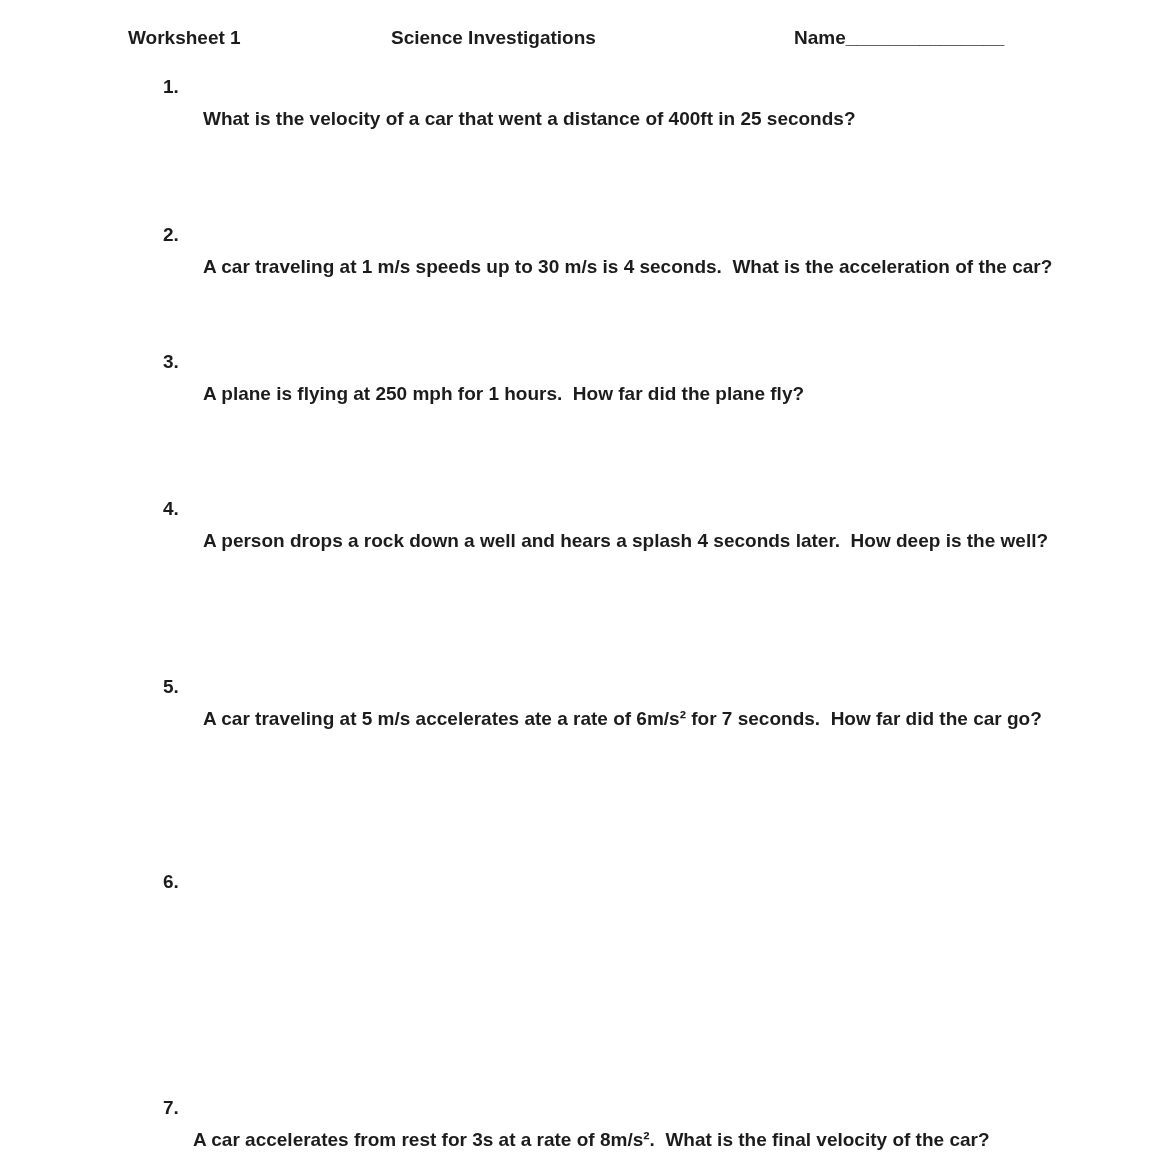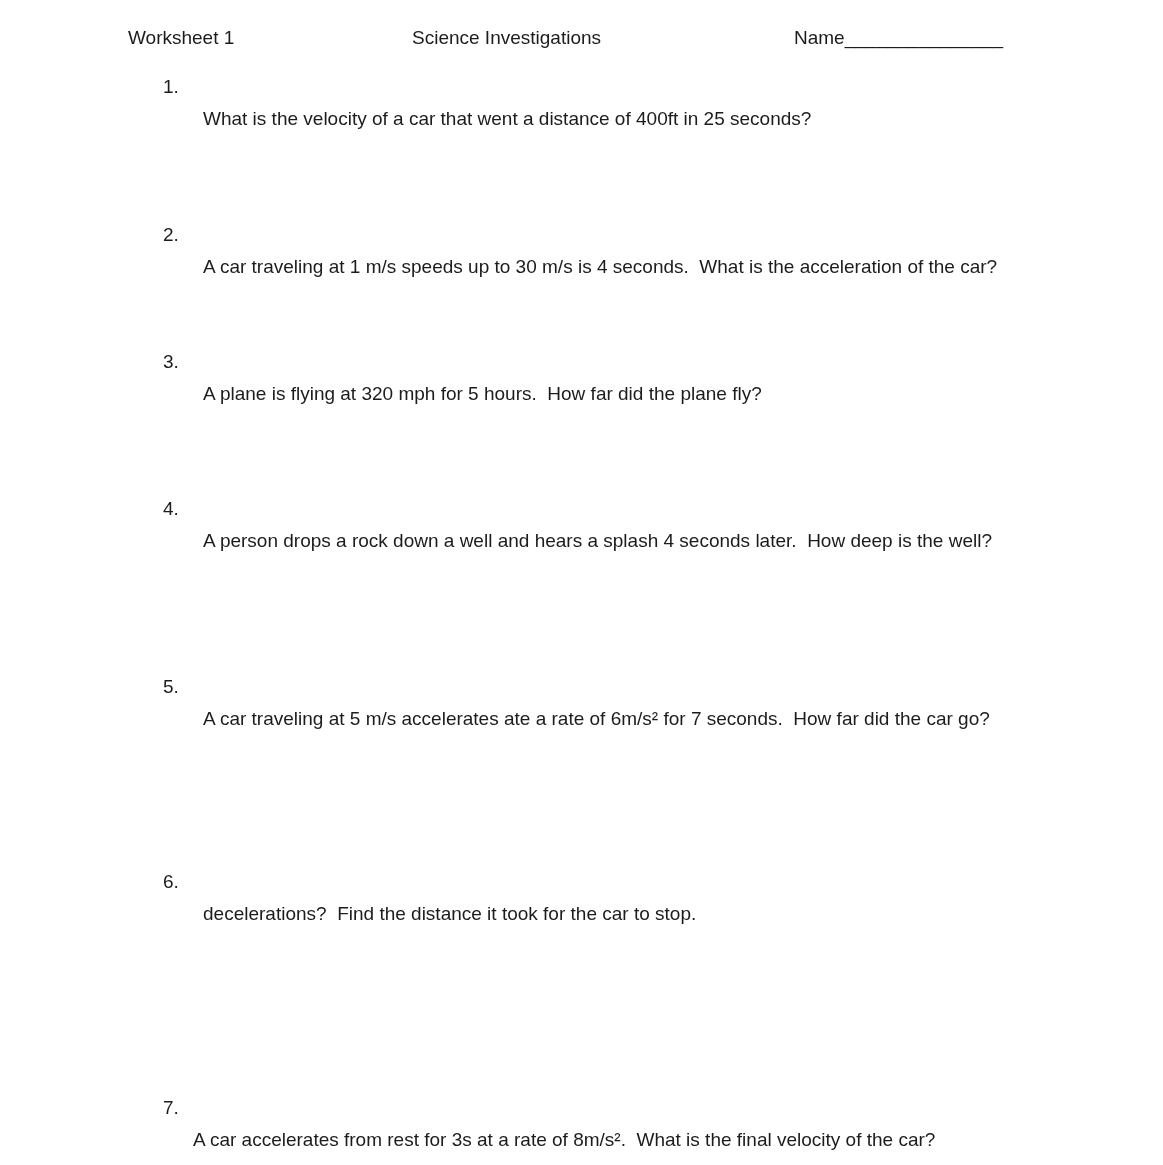--- a/index.html
+++ b/index.html
@@ -1,15 +1,15 @@
 <!DOCTYPE html>
 <html><head>
 <meta charset="utf-8">
 <style>
-  * { margin: 0; padding: 0; box-sizing: border-box; }
+  * { margin: 0; padding: 0; box-sizing: border-box; font-weight: bold; }
   html, body {
     width: 1163px;
     height: 1165px;
     background: #ffffff;
     font-family: "Liberation Sans", sans-serif;
     color: #1c1c1c;
     overflow: hidden;
   }
   .page {
     position: relative;
@@ -18,21 +18,21 @@
     background: #ffffff;
   }
   .header-item {
     position: absolute;
     top: 26px;
     font-size: 19px;
     line-height: 24px;
     white-space: pre;
   }
   .header-worksheet { left: 128px; }
-  .header-title { left: 412px; }
+  .header-title { left: 391px; }
   .header-name { left: 753px; margin-left: 41px; }
   .question {
     position: absolute;
     left: 163px;
     display: flex;
     align-items: flex-start;
     font-size: 19px;
     line-height: 30px;
   }
   .q-number {
@@ -73,37 +73,36 @@
     <div class="q-text">What is the velocity of a car that went a distance of 400ft in 25 seconds?</div>
   </div>
 
   <div class="question q2">
     <span class="q-number">2.</span>
     <div class="q-text">A car traveling at 1 m/s speeds up to 30 m/s is 4 seconds.  What is the acceleration of the car?</div>
   </div>
 
   <div class="question q3">
     <span class="q-number">3.</span>
-    <div class="q-text">A plane is flying at 320 mph for 5 hours.  How far did the plane fly?</div>
+    <div class="q-text">A plane is flying at 250 mph for 1 hours.  How far did the plane fly?</div>
   </div>
 
   <div class="question q4">
     <span class="q-number">4.</span>
     <div class="q-text">A person drops a rock down a well and hears a splash 4 seconds later.  How deep is the well?</div>
   </div>
 
   <div class="question q5">
     <span class="q-number">5.</span>
     <div class="q-text">A car traveling at 5 m/s accelerates ate a rate of 6m/s² for 7 seconds.  How far did the car go?</div>
   </div>
 
   <div class="question q6">
     <span class="q-number">6.</span>
     <div>
-      <div class="q-text">decelerations?  Find the distance it took for the car to stop.</div>
     </div>
   </div>
 
   <div class="question q7">
     <span class="q-number q-number-narrow">7.</span>
     <div class="q-text">A car accelerates from rest for 3s at a rate of 8m/s².  What is the final velocity of the car?</div>
   </div>
 
 </div>
 

